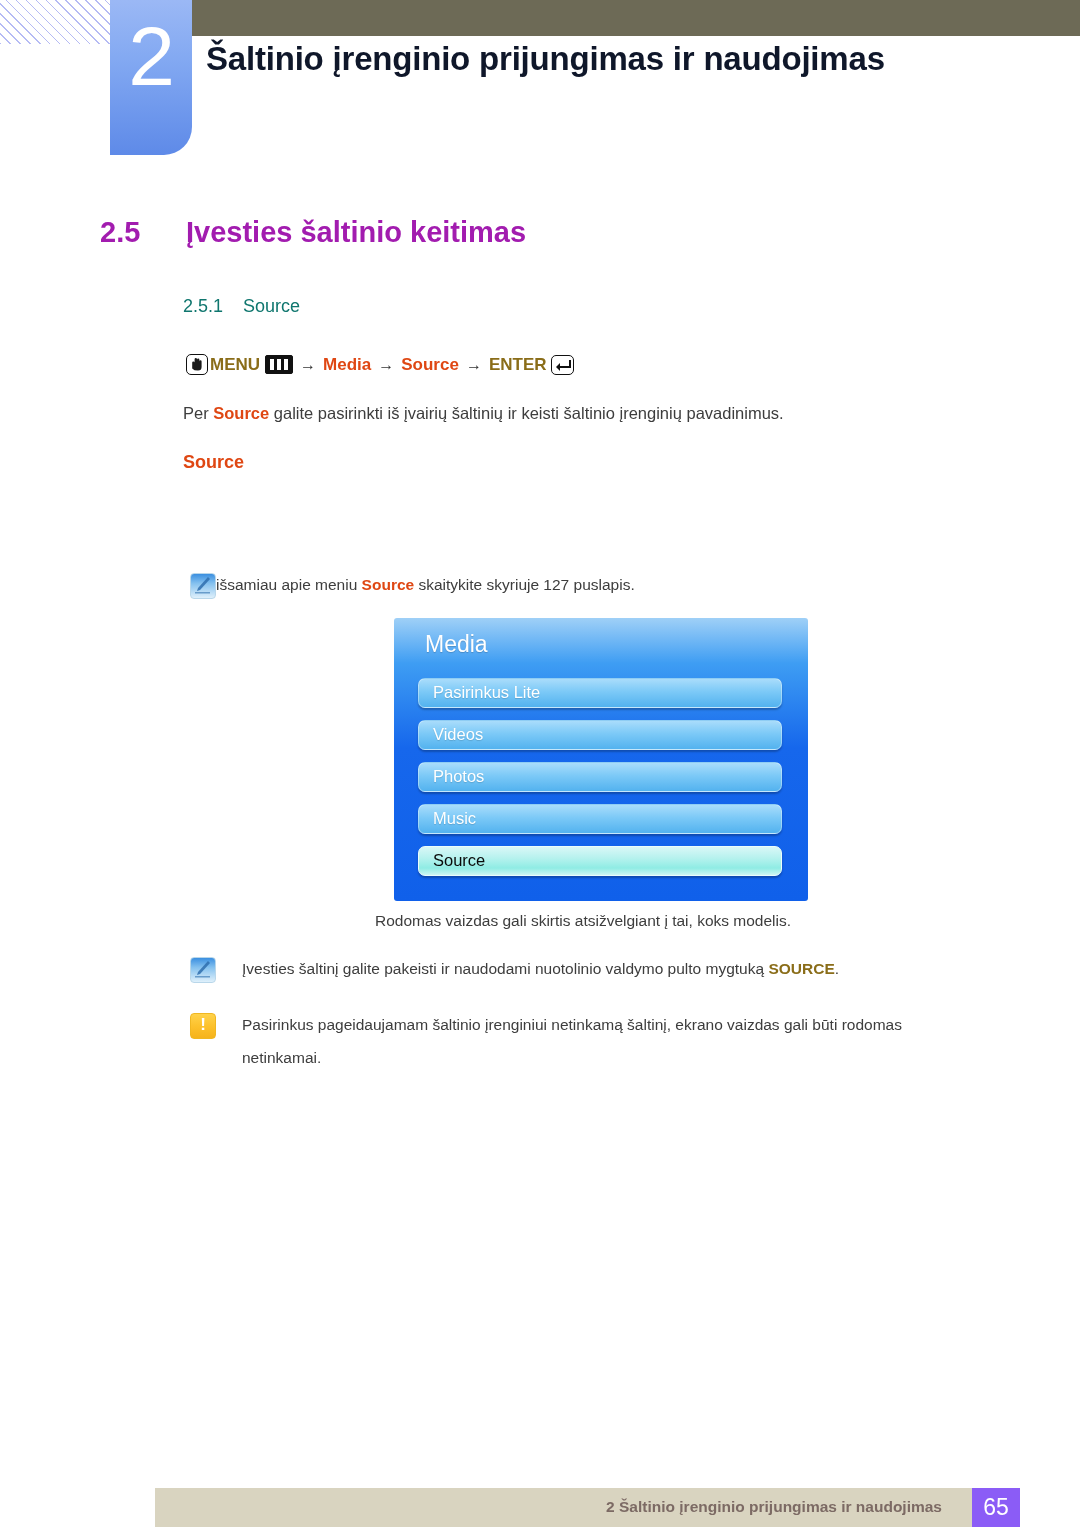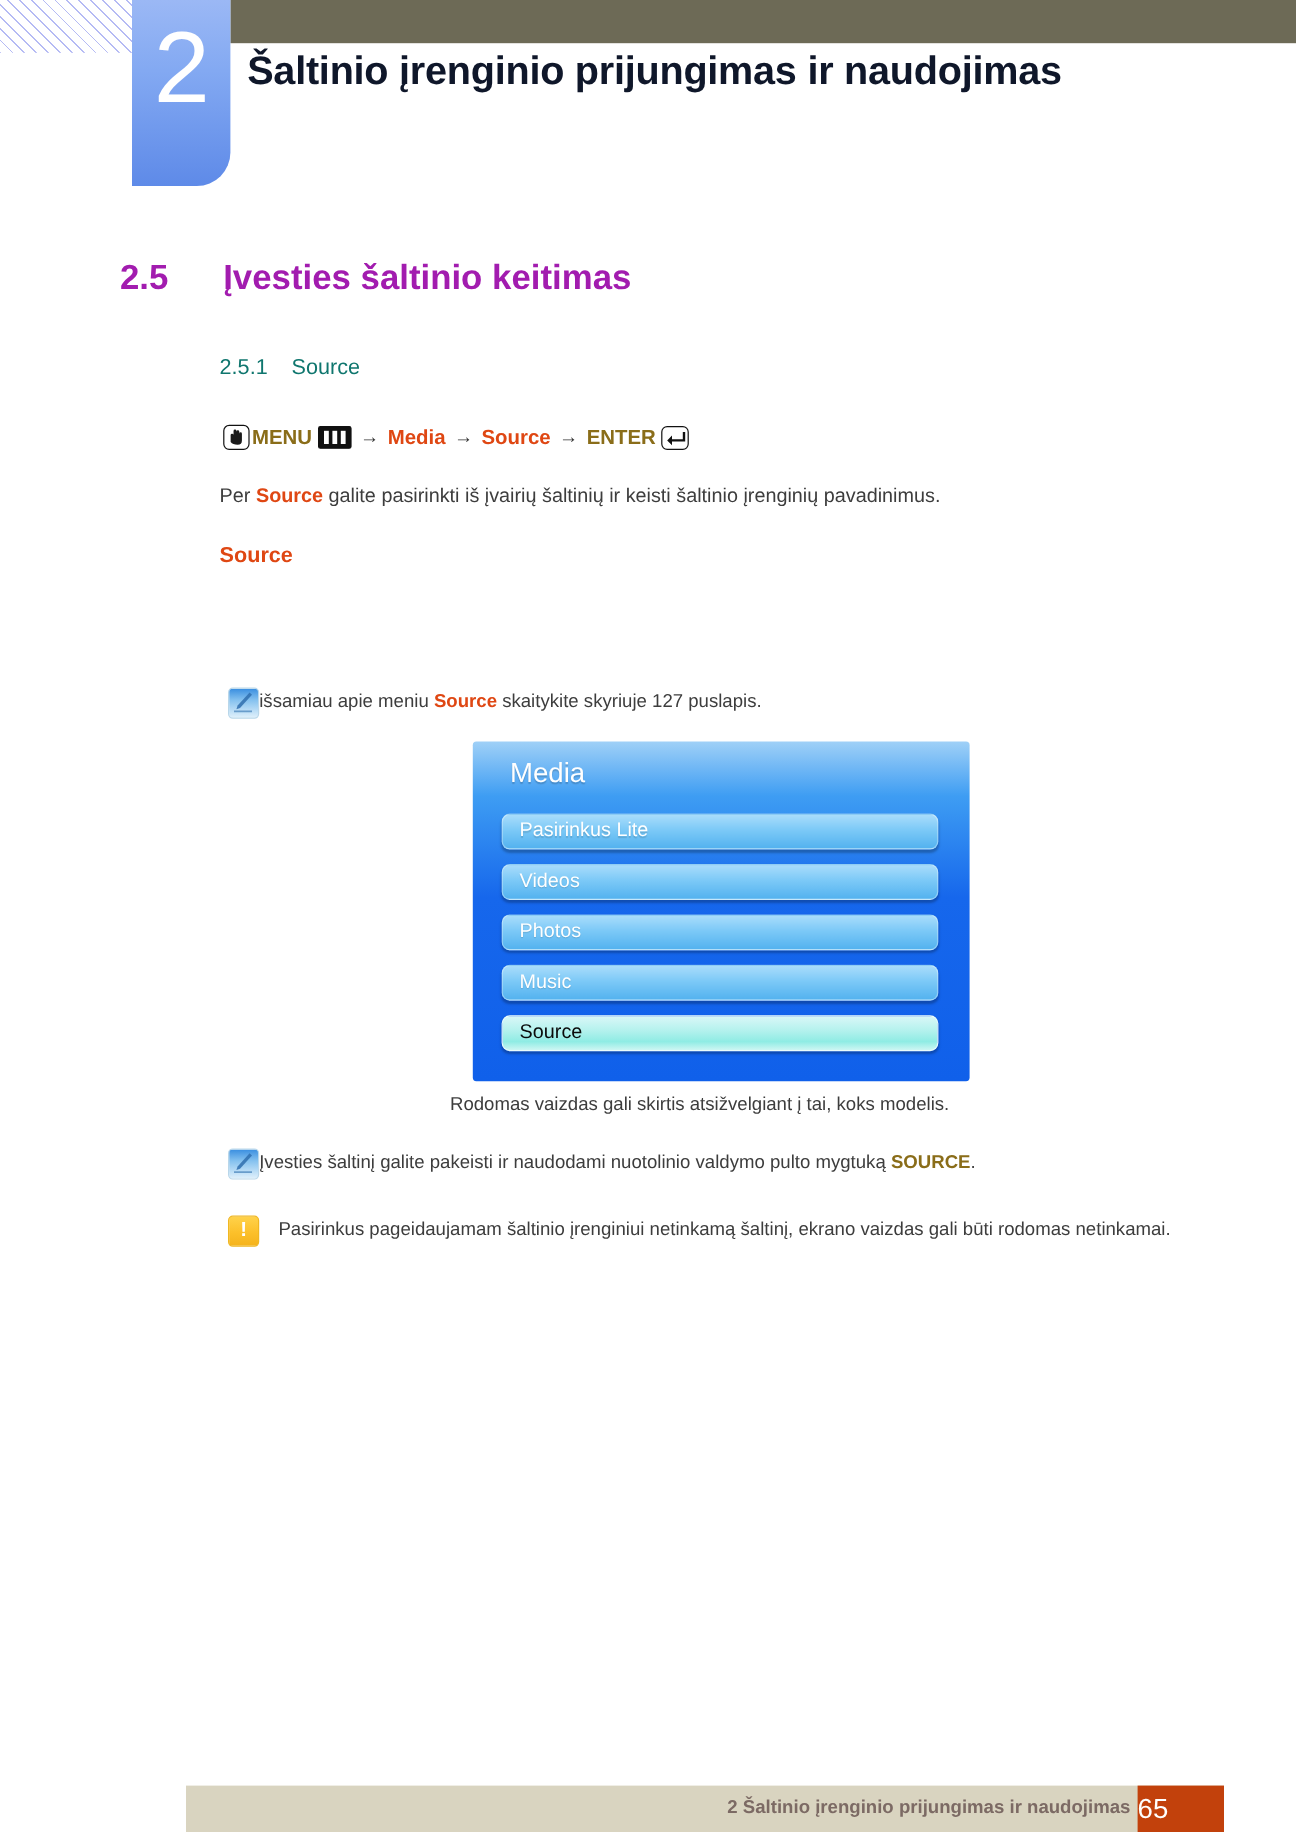--- a/index.html
+++ b/index.html
@@ -180,23 +180,23 @@
     color: #fff;
     font-size: 17px;
     font-weight: bold;
     line-height: 22px;
     text-align: center;
   }
 
   #note-1 { left: 190px; top: 568px; width: 790px; }
   #note-1 .txt { }
   #note-2 { left: 190px; top: 952px; width: 790px; }
-  #note-2 .txt { }
+  #note-2 .txt { margin-left: 26px; }
   #note-3 { left: 190px; top: 1008px; width: 790px; }
-  #note-3 .txt { margin-left: 16px; }
+  #note-3 .txt { margin-left: 26px; }
 
   
   .osd {
     position: absolute;
     left: 394px; top: 618px;
     width: 414px; height: 283px;
     background: linear-gradient(180deg, #9fd0f7 0%, #3e9df3 16%, #1667ec 46%, #1060ea 100%);
     border-radius: 3px;
     box-sizing: border-box;
   }
@@ -259,25 +259,25 @@
     position: absolute;
     right: 78px; top: 10px;
     color: #7c6a64;
     font-size: 15.5px;
     font-weight: bold;
     white-space: nowrap;
   }
   .footer-page {
     position: absolute;
     right: 0px; top: 0px;
-    width: 72px; height: 39px;
-    background: #c2410c;
+    width: 48px; height: 39px;
+    background: #8b5cf6;
     color: #ffffff;
     font-size: 23px;
-    text-align: left;
+    text-align: center;
     line-height: 39px;
   }
 </style>
 </head>
 <body>
 
 <div id="page">
 
   <div class="hatch"></div>
   <div class="olive-bar"></div>

